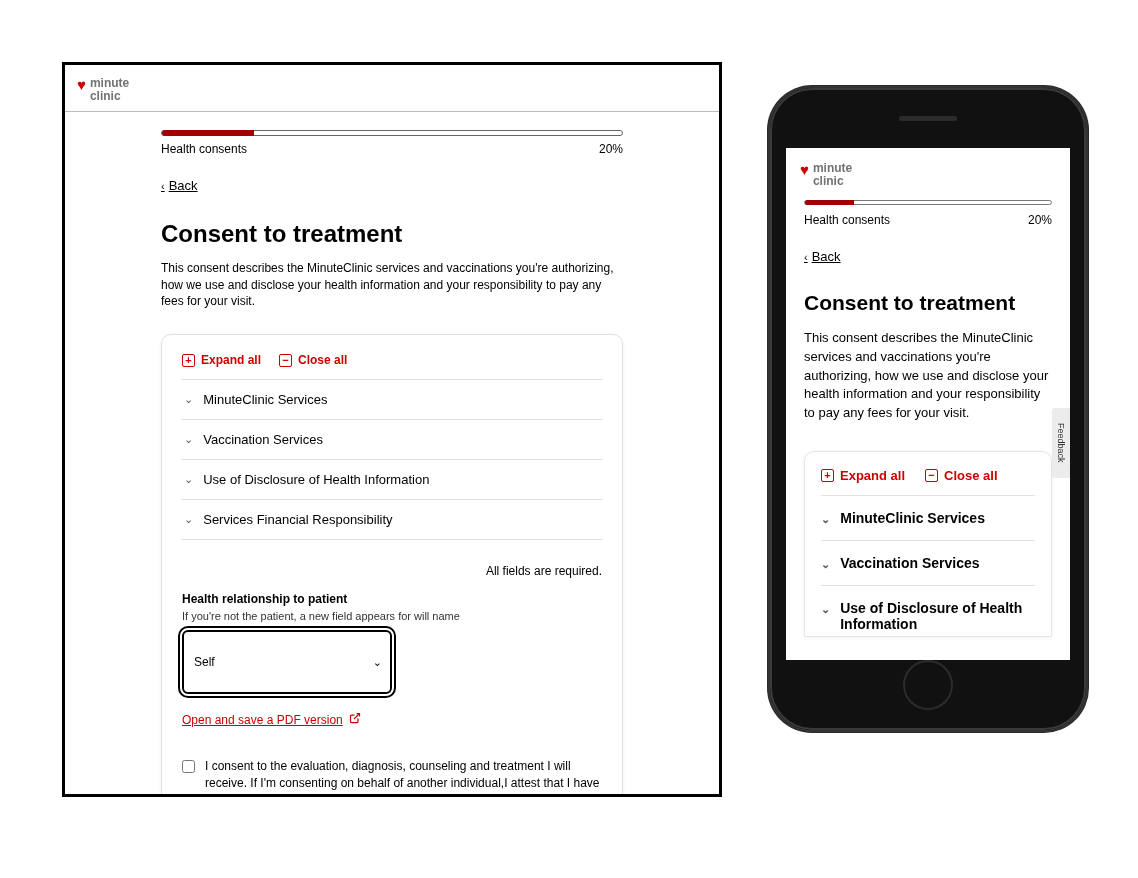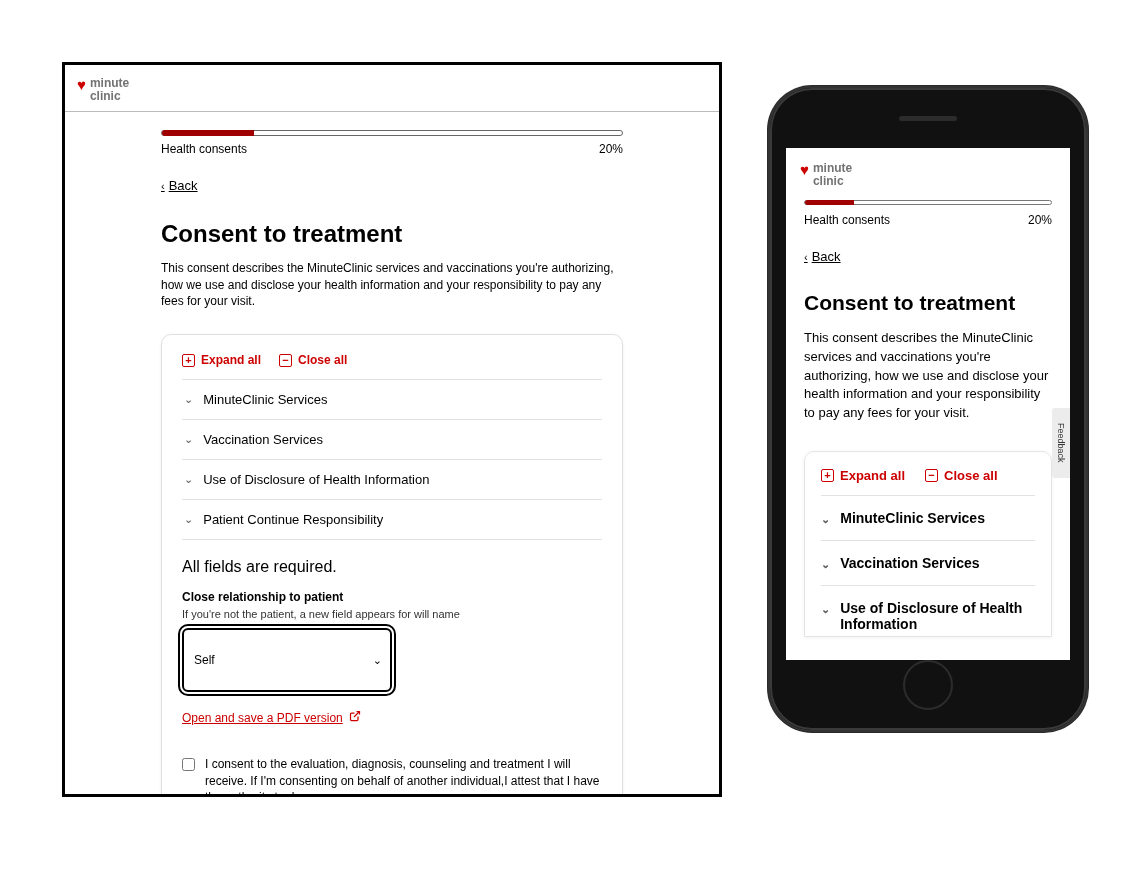--- a/index.html
+++ b/index.html
@@ -139,22 +139,23 @@
     align-items: center;
     gap: 10px;
     font-size: 13px;
     cursor: pointer;
   }
   .acc-chev {
     font-size: 11px;
     color: #555;
   }
   .req-note {
-    margin-top: 18px;
-    font-size: 16px;
+    margin-top: 24px;
+    font-size: 12px;
+    text-align: right;
   }
   .field-label {
     margin-top: 14px;
     font-size: 12px;
     font-weight: bold;
   }
   .field-hint {
     font-size: 11px;
     margin-top: 4px;
     color: #333;
@@ -408,27 +409,27 @@
           <div class="acc-item">
             <span class="acc-chev">⌄</span>
             <span>Vaccination Services</span>
           </div>
           <div class="acc-item">
             <span class="acc-chev">⌄</span>
             <span>Use of Disclosure of Health Information</span>
           </div>
           <div class="acc-item">
             <span class="acc-chev">⌄</span>
-            <span>Patient Continue Responsibility</span>
+            <span>Services Financial Responsibility</span>
           </div>
         </div>
 
         <p class="req-note">All fields are required.</p>
 
-        <p class="field-label">Close relationship to patient</p>
+        <p class="field-label">Health relationship to patient</p>
         <p class="field-hint">If you're not the patient, a new field appears for will name</p>
         <div class="select-wrap">
           <select>
             <option>Self</option>
           </select>
           <span class="select-chev">⌄</span>
         </div>
 
         <a class="pdf-link">
           <span>Open and save a PDF version </span>

